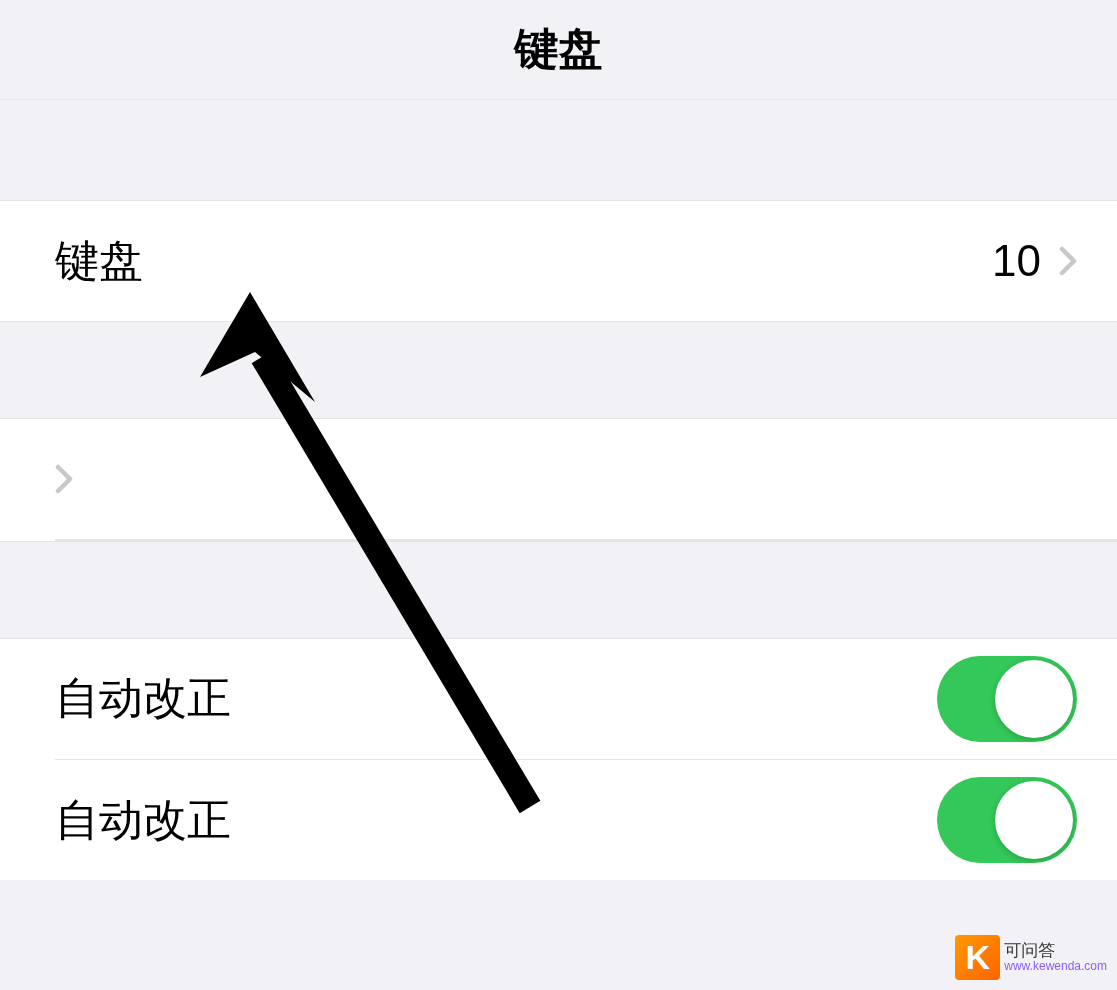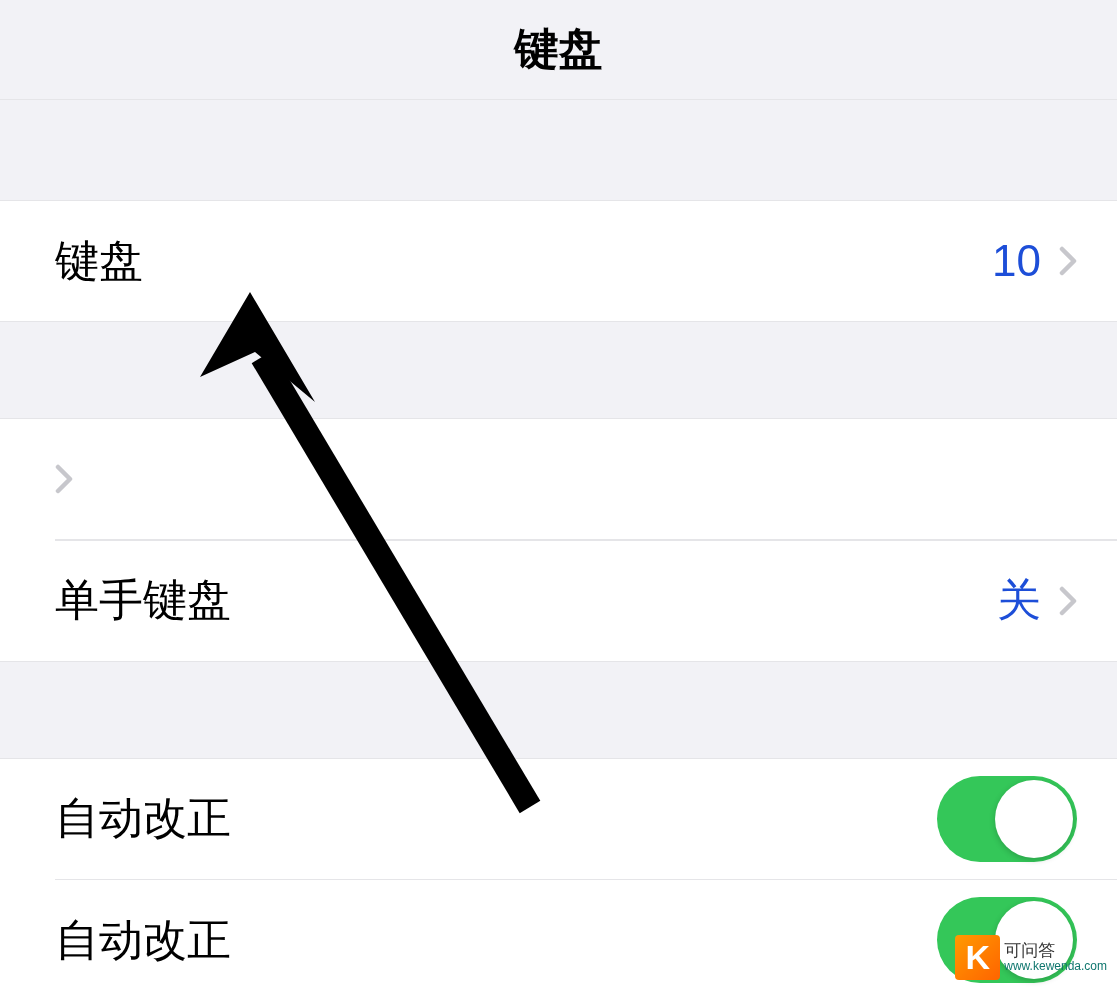--- a/index.html
+++ b/index.html
@@ -62,21 +62,21 @@
       background: #fff;
       cursor: pointer;
     }
     .row-label {
       font-size: 44px;
       color: #000;
       flex: 1;
     }
     .row-value {
       font-size: 44px;
-      color: #1d4ed8;
+      color: #000000;
       margin-right: 18px;
     }
     .chevron-right {
       width: 18px;
       height: 30px;
     }
     .chevron-right svg { display: block; }
     .inset-separator {
       height: 1.5px;
       background: #e5e5e8;
@@ -135,21 +135,21 @@
       flex-direction: column;
       line-height: 1.1;
     }
     .watermark-title {
       font-size: 17px;
       font-weight: normal;
       color: #333;
     }
     .watermark-url {
       font-size: 12px;
-      color: #0f766e;
+      color: #8b5cf6;
     }
   </style>
 </head>
 <body>
 
 <div class="nav-bar">
   <div class="nav-title">键盘</div>
 </div>
 
 <div class="spacer-100"></div>
@@ -170,29 +170,20 @@
 
 <div class="section">
   <div class="row">
     <span class="chevron-right">
       <svg viewBox="0 0 18 30" width="18" height="30">
           <path d="M3 3 L15 15 L3 27" stroke="#c7c7cc" stroke-width="4.5" fill="none" stroke-linecap="round" stroke-linejoin="round"></path>
         </svg>
     </span>
   </div>
   <div class="inset-separator"></div>
-  <div class="row">
-    <span class="row-label">单手键盘</span>
-    <span class="row-value">关</span>
-    <span class="chevron-right">
-      <svg viewBox="0 0 18 30" width="18" height="30">
-          <path d="M3 3 L15 15 L3 27" stroke="#c7c7cc" stroke-width="4.5" fill="none" stroke-linecap="round" stroke-linejoin="round"></path>
-        </svg>
-    </span>
-  </div>
 </div>
 
 <div class="spacer-96"></div>
 
 <div class="section" style="border-bottom:none;">
   <div class="row">
     <span class="row-label">自动改正</span>
     <div class="toggle on">
       <div class="toggle-knob"></div>
     </div>

